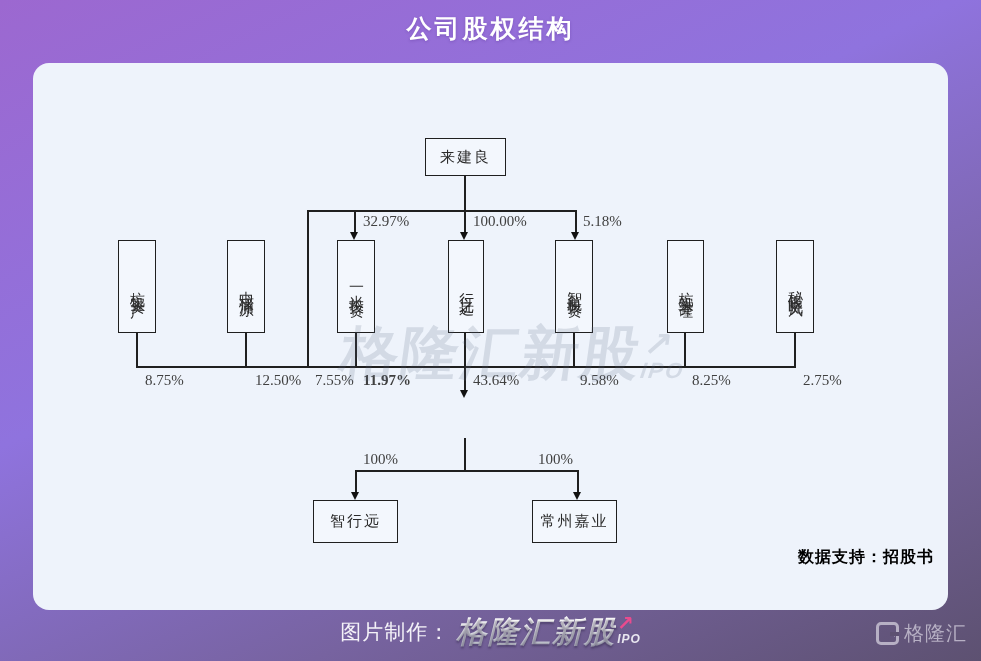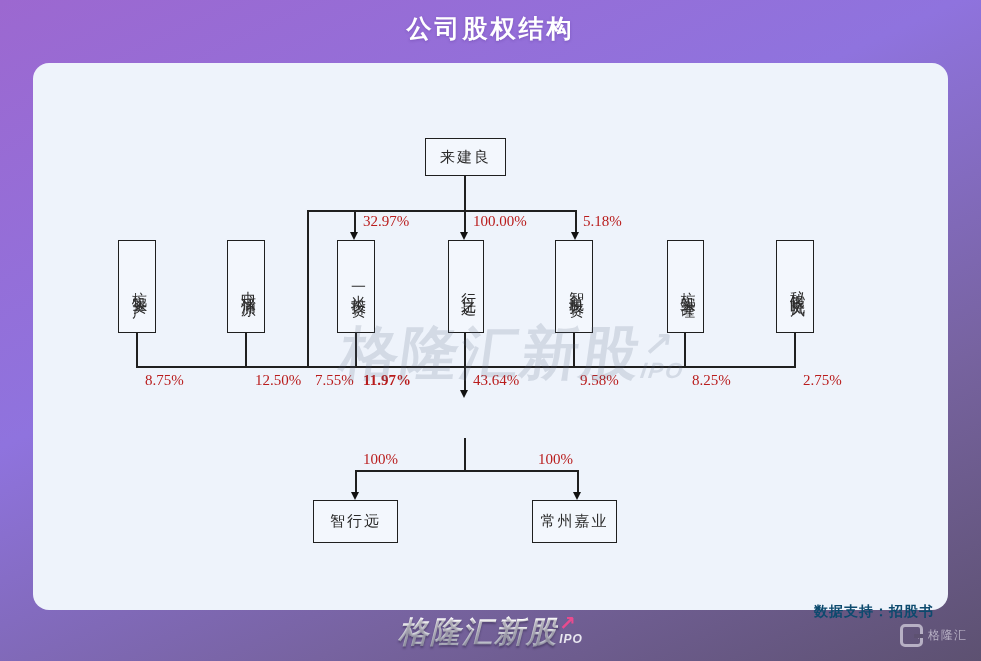--- a/index.html
+++ b/index.html
@@ -22,46 +22,46 @@
   .hline{height:1.5px;}
   .vline{width:1.5px;}
   .arrow-down{
     position:absolute;width:0;height:0;
     border-left:4.5px solid transparent;border-right:4.5px solid transparent;
     border-top:8px solid #111;
   }
   .ebox{
     position:absolute;border:1.5px solid #1f1f1f;background:#f3f7fd;
     display:flex;align-items:center;justify-content:center;
-    font-family:Liberation Mono, monospace;
+    font-family:Liberation Sans, sans-serif;
     font-size:15px;color:#2b2b2b;box-sizing:border-box;
   }
   .ebox.hbox{letter-spacing:2px;}
   .ebox.vbox span{
     writing-mode:vertical-rl;text-orientation:upright;letter-spacing:4px;
   }
   .company{border-width:2px;font-size:17px;letter-spacing:3px;}
   .pct{
     position:absolute;font-family:"Liberation Serif","DejaVu Serif",serif;
-    font-size:15px;color:#b91c1c;white-space:nowrap;
+    font-size:15px;color:#404040;white-space:nowrap;
   }
   .watermark{
     position:absolute;left:308px;top:258px;display:flex;align-items:flex-start;
     opacity:.18;transform:skewX(-8deg);pointer-events:none;white-space:nowrap;
   }
   .watermark .wm-main{
     font-size:58px;font-weight:900;color:#5c6b84;letter-spacing:2px;
     font-family:"Liberation Sans",sans-serif;line-height:1.1;
   }
   .watermark .wm-side{display:flex;flex-direction:column;align-items:flex-start;margin-left:2px;margin-top:10px;}
   .watermark .wm-arrow{font-size:34px;font-weight:900;color:#5c6b84;line-height:.8;}
   .watermark .wm-sub{font-size:22px;font-weight:900;color:#5c6b84;font-style:italic;letter-spacing:2px;}
   .source-note{
-    position:absolute;right:14px;top:540px;font-size:14px;font-weight:700;
-    color:#0c4a6e;letter-spacing:1px;
+    position:absolute;right:14px;top:484px;font-size:16px;font-weight:700;
+    color:#000000;letter-spacing:1px;
   }
   .footer{
     position:absolute;left:0;bottom:8px;width:100%;height:42px;
     display:flex;align-items:center;justify-content:center;
   }
   .credit-label{color:#f4f2f8;font-size:21px;letter-spacing:1px;margin-right:6px;}
   .brand-wrap{display:flex;align-items:flex-start;}
   .brand-text{
     font-size:30px;font-weight:900;font-style:italic;letter-spacing:2px;
     background:linear-gradient(180deg,#ffffff 20%,#b9bcc9 85%);
@@ -79,21 +79,21 @@
     position:relative;margin-right:5px;box-sizing:content-box;
   }
   .g-icon::after{
     content:"";position:absolute;right:-3px;top:7px;width:9px;height:4px;
     background:#5d5171;
   }
   .g-icon::before{
     content:"";position:absolute;right:1px;top:7px;width:0;height:0;
     border-top:5px solid #b7b0c4;border-left:5px solid transparent;
   }
-  .corner-logo .logo-text{font-size:12px;letter-spacing:1px;}
+  .corner-logo .logo-text{font-size:20px;letter-spacing:1px;}
 </style>
 </head>
 <body>
 
 <div class="page-title">公司股权结构</div>
 
 <div class="card">
 
   <div class="ebox hbox" style="left:392px;top:75px;width:81px;height:38px;">
     <span>来建良</span>
@@ -182,20 +182,21 @@
     <span class="wm-side">
       <span class="wm-arrow">↗</span>
       <span class="wm-sub">IPO</span>
     </span>
   </div>
 
   <div class="source-note">数据支持：招股书</div>
 </div>
 
 <div class="footer">
+  <span class="credit-label">图片制作：</span>
   <span class="brand-wrap">
     <span class="brand-text">格隆汇新股</span>
     <span class="brand-side">
       <span class="brand-arrow" style="color:#e94b8e;font-size:20px;font-weight:900;line-height:.9;">↗</span>
       <span class="brand-sub">IPO</span>
     </span>
   </span>
 </div>
 
 <div class="corner-logo">

